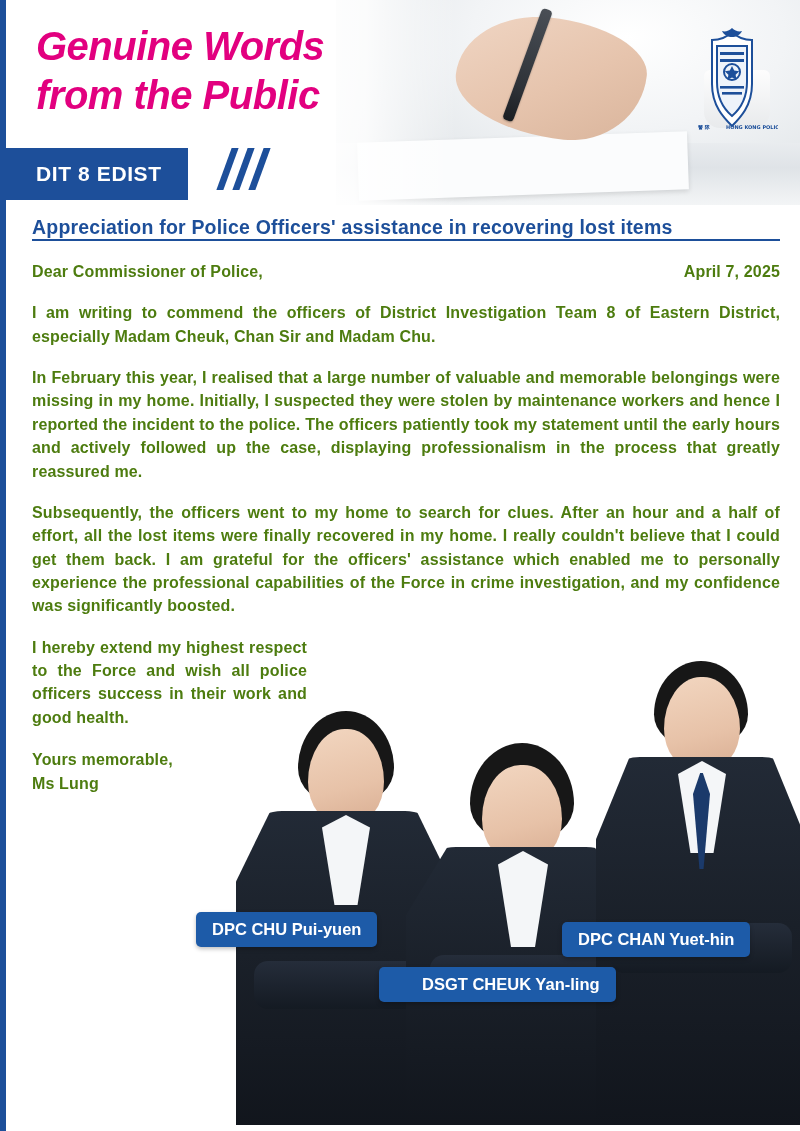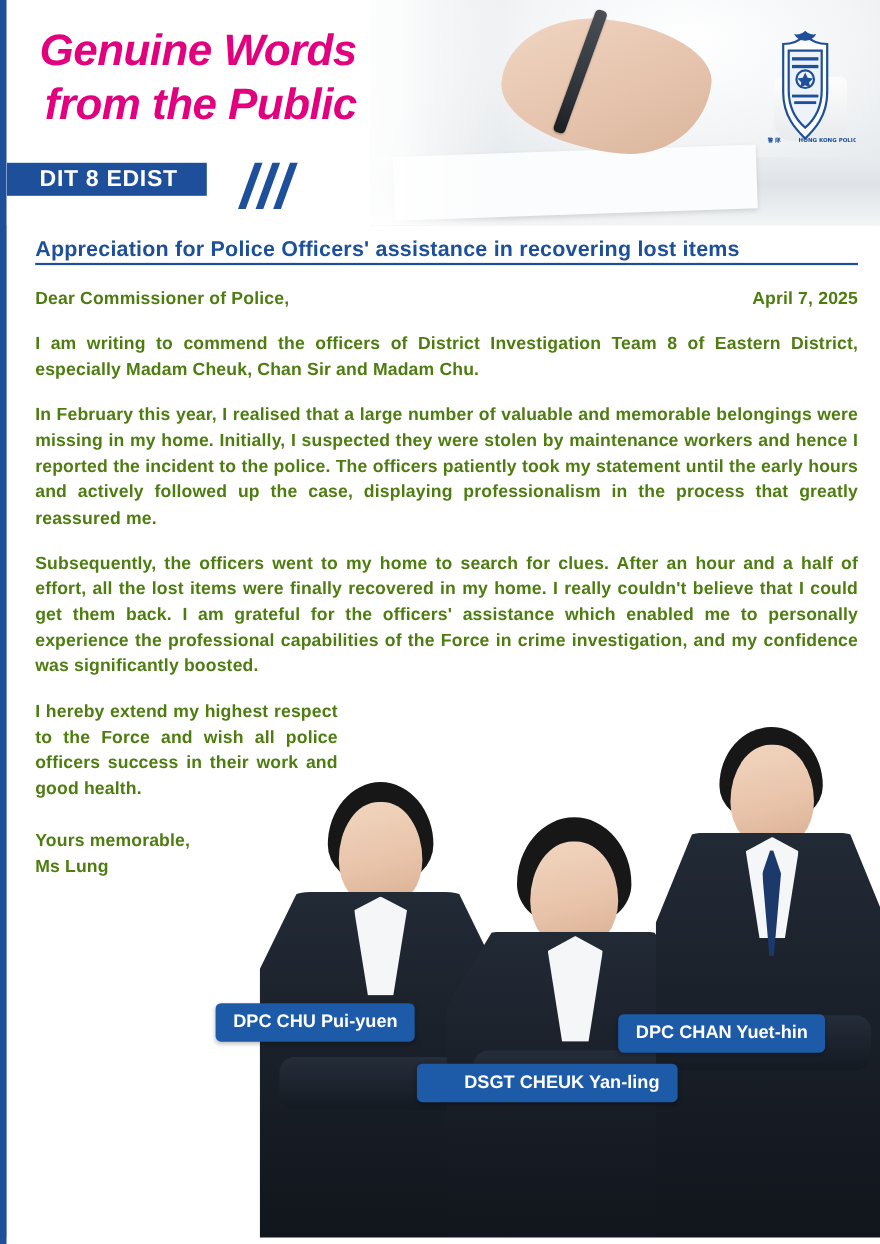--- a/index.html
+++ b/index.html
@@ -82,34 +82,34 @@
     position: absolute;
     left: 30px; top: 22px;
     color: #e2007f;
     font-size: 40px;
     font-weight: bold;
     font-style: italic;
     line-height: 1.22;
     letter-spacing: -0.5px;
     text-shadow: 0 1px 0 rgba(255,255,255,.8);
   }
-  .main-title span { display: block; text-align: right; }
+  .main-title span { display: block; }
 
   
   .crest {
     position: absolute;
     right: 28px; top: 26px;
     width: 92px; height: 108px;
   }
 
   
   .ribbon {
     position: absolute;
     left: 0; top: 148px;
-    height: 30px;
+    height: 52px;
     background: #1d4f9a;
     color: #ffffff;
     padding: 0 26px 0 30px;
     display: flex;
     align-items: center;
     font-size: 21px;
     font-weight: bold;
     letter-spacing: 0.6px;
   }
   .ribbon-slashes {
@@ -156,21 +156,21 @@
     font-weight: bold;
     letter-spacing: 0.15px;
   }
   .salutation-row {
     display: flex;
     justify-content: space-between;
     align-items: baseline;
     margin-bottom: 18px;
   }
   .para { margin-bottom: 18px; text-align: justify; }
-  .para.narrow { width: 275px; text-align: justify; margin-bottom: 24px; }
+  .para.narrow { width: 275px; text-align: justify; margin-bottom: 19px; }
   .signoff { line-height: 1.5; }
 
   
   .officers {
     position: absolute;
     left: 200px; top: 640px;
     width: 600px; height: 491px;
     overflow: hidden;
   }
   .officer {

